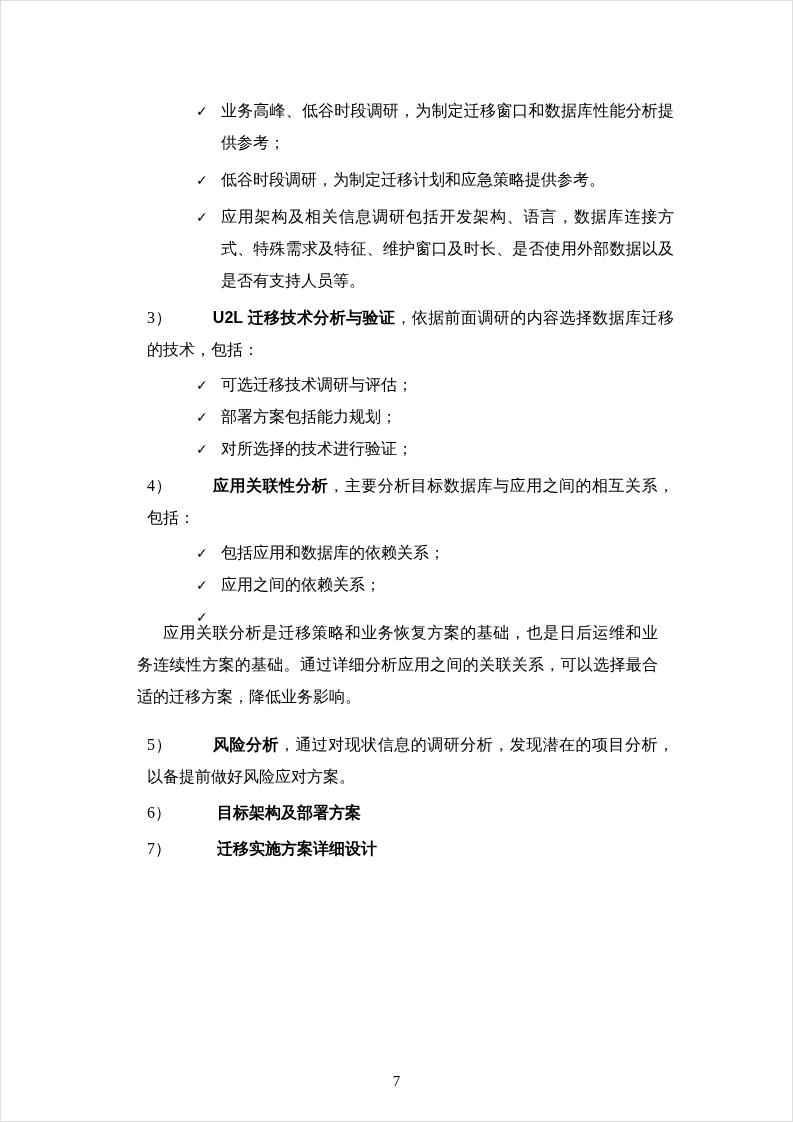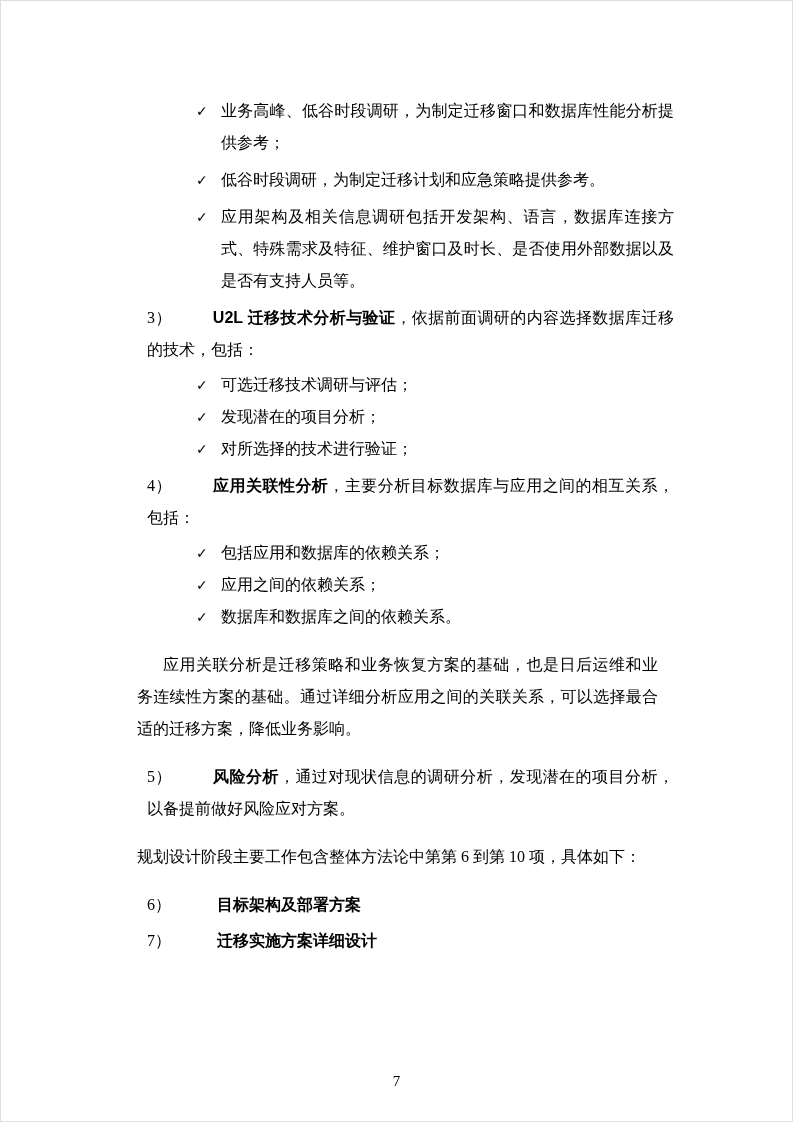--- a/index.html
+++ b/index.html
@@ -91,21 +91,21 @@
     <div class="numbered">
       <span class="num">3）</span><b>U2L 迁移技术分析与验证</b><span>，依据前面调研的内容选择数据库迁移的技术，包括：</span>
     </div>
     <ul class="check-list sub">
       <li>
         <span class="check">✓</span>
         <span>可选迁移技术调研与评估；</span>
       </li>
       <li>
         <span class="check">✓</span>
-        <span>发现潜在的项目分析；</span>
+        <span>部署方案包括能力规划；</span>
       </li>
       <li>
         <span class="check">✓</span>
         <span>对所选择的技术进行验证；</span>
       </li>
     </ul>
 
     <div class="numbered">
       <span class="num">4）</span><b>应用关联性分析</b><span>，主要分析目标数据库与应用之间的相互关系，包括：</span>
     </div>
@@ -113,32 +113,30 @@
       <li>
         <span class="check">✓</span>
         <span>包括应用和数据库的依赖关系；</span>
       </li>
       <li>
         <span class="check">✓</span>
         <span>应用之间的依赖关系；</span>
       </li>
       <li>
         <span class="check">✓</span>
-        <span>数据库和数据库之间的依赖关系。</span>
       </li>
     </ul>
 
     <p class="para indent">应用关联分析是迁移策略和业务恢复方案的基础，也是日后运维和业务连续性方案的基础。通过详细分析应用之间的关联关系，可以选择最合适的迁移方案，降低业务影响。</p>
 
     <div class="numbered">
       <span class="num">5）</span><b>风险分析</b><span>，通过对现状信息的调研分析，发现潜在的项目分析，以备提前做好风险应对方案。</span>
     </div>
 
 
-    <p class="para">规划设计阶段主要工作包含整体方法论中第第 6 到第 10 项，具体如下：</p>
 
     <div class="numbered title-only gap-top">
       <span class="num">6）</span><b>目标架构及部署方案</b>
     </div>
 
 
     <div class="numbered title-only gap-top">
       <span class="num">7）</span><b>迁移实施方案详细设计</b>
     </div>
 

